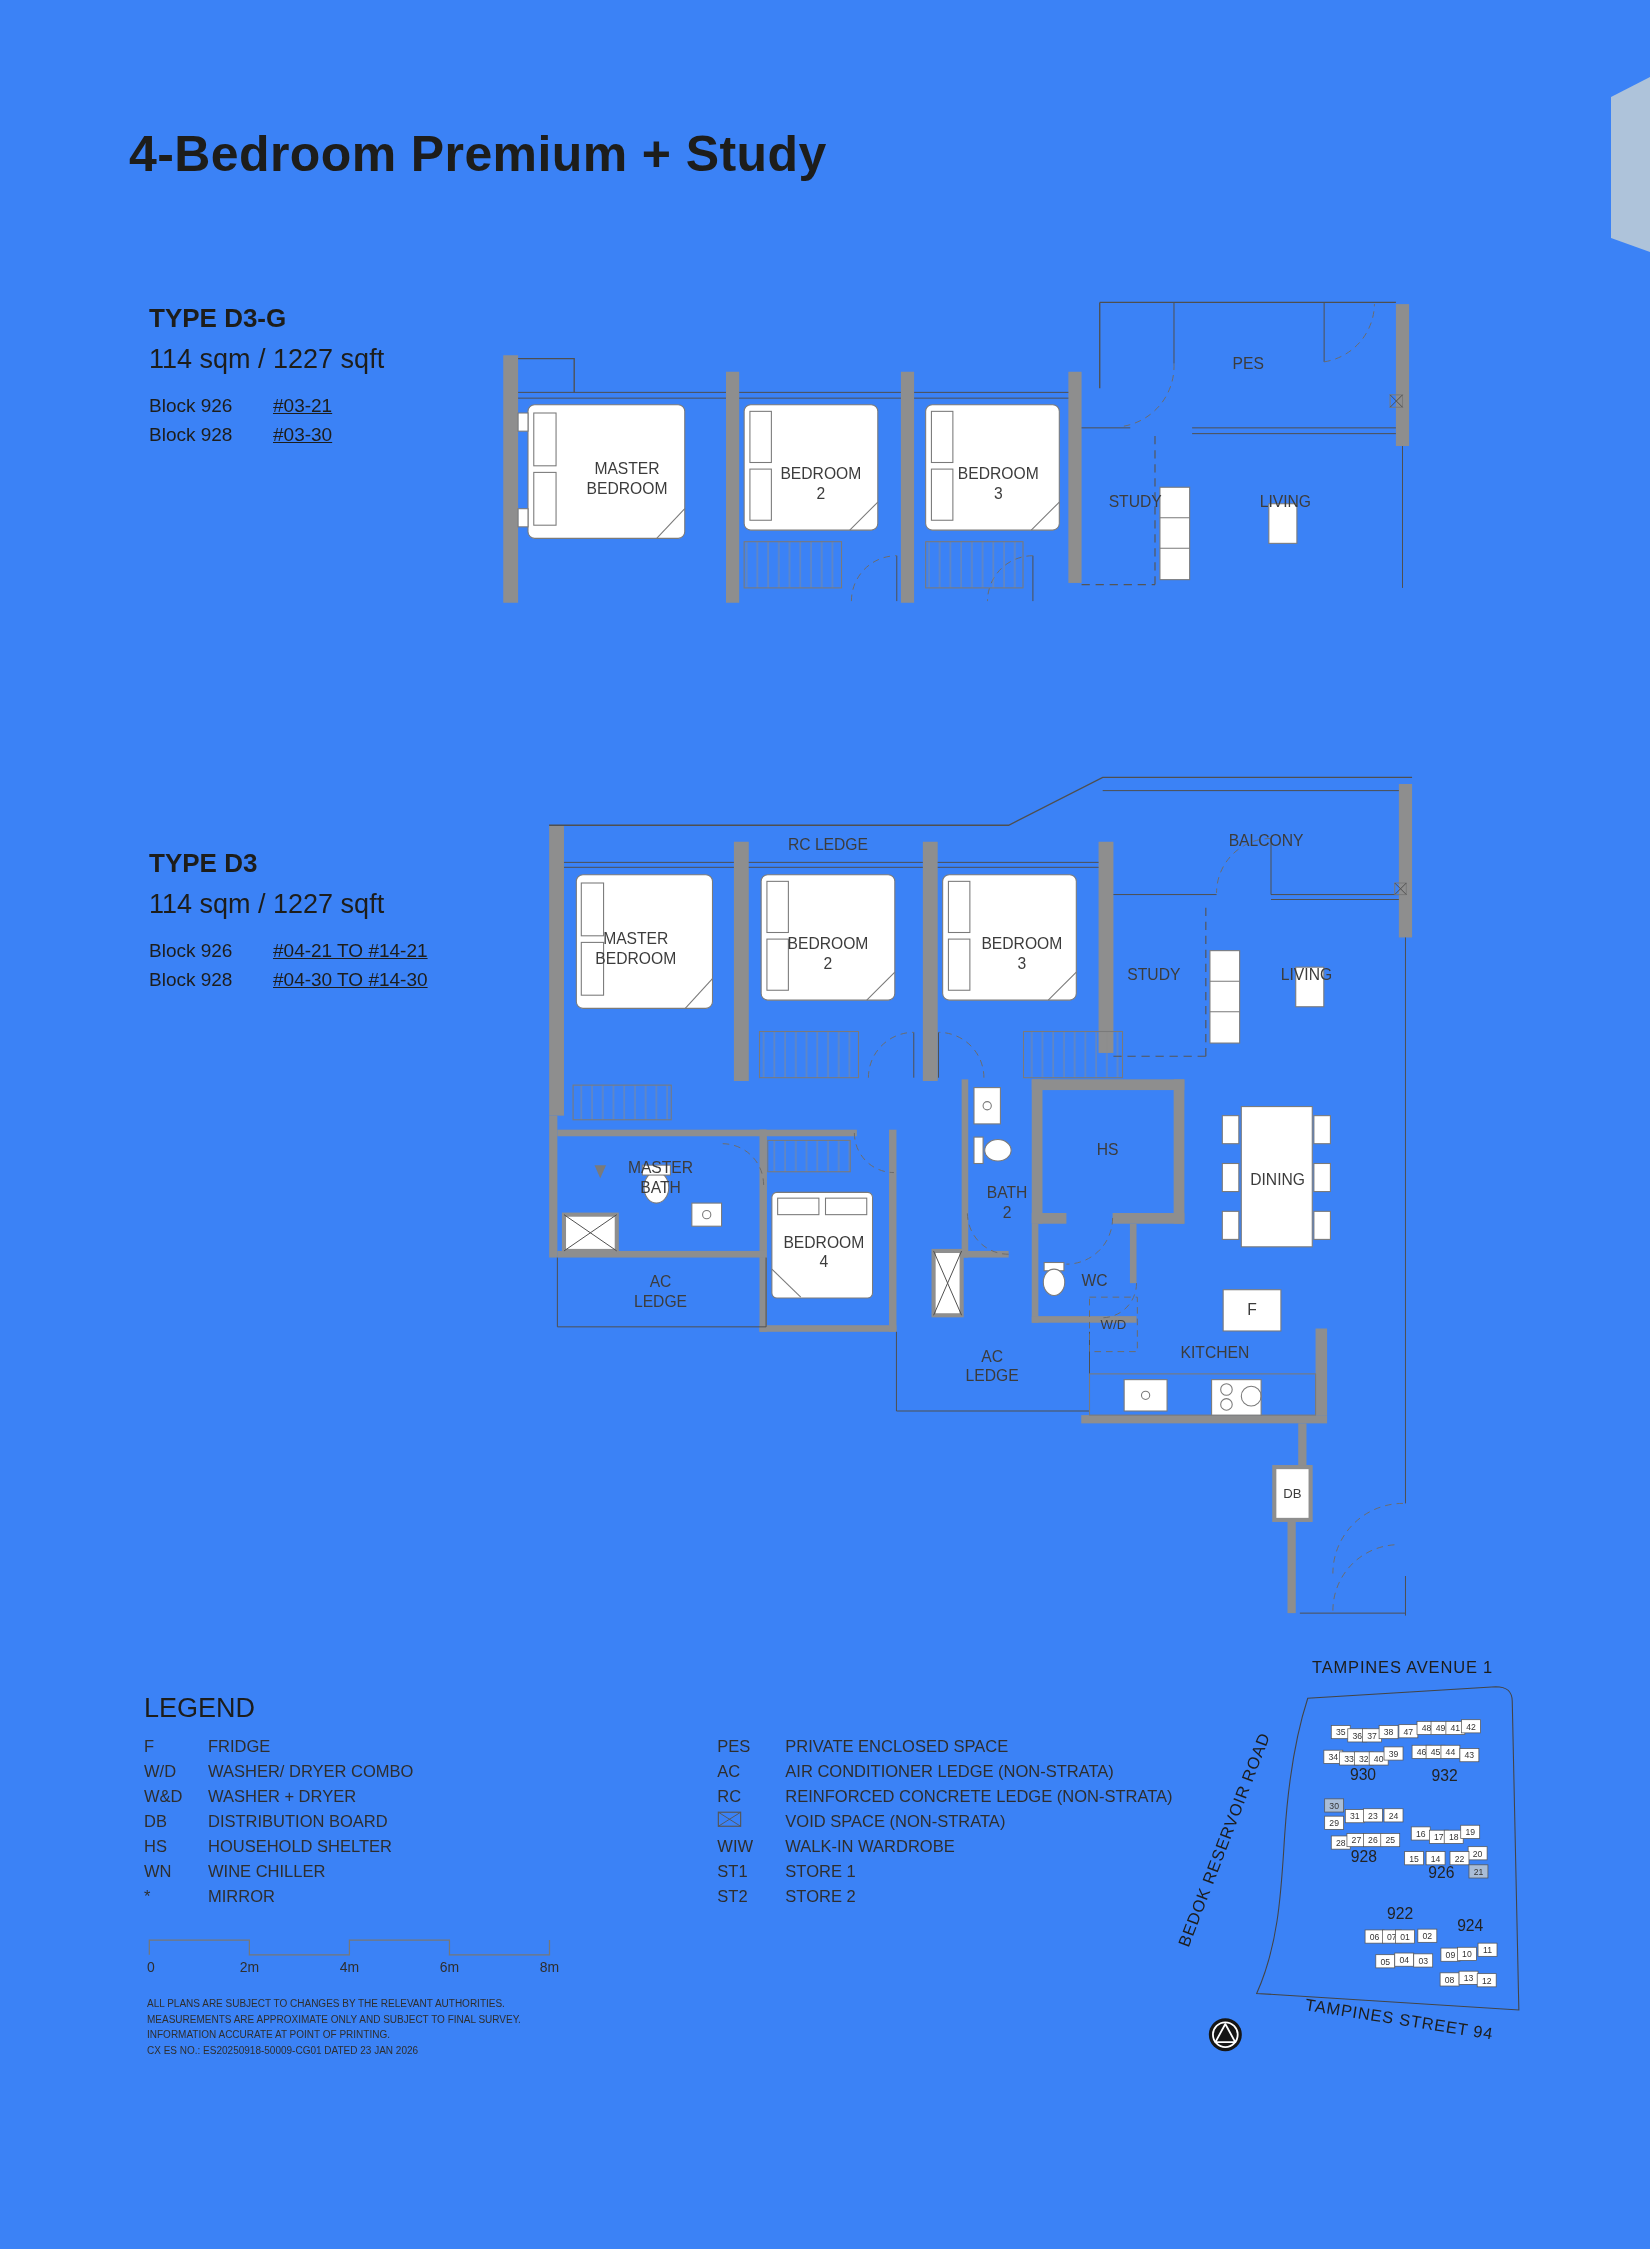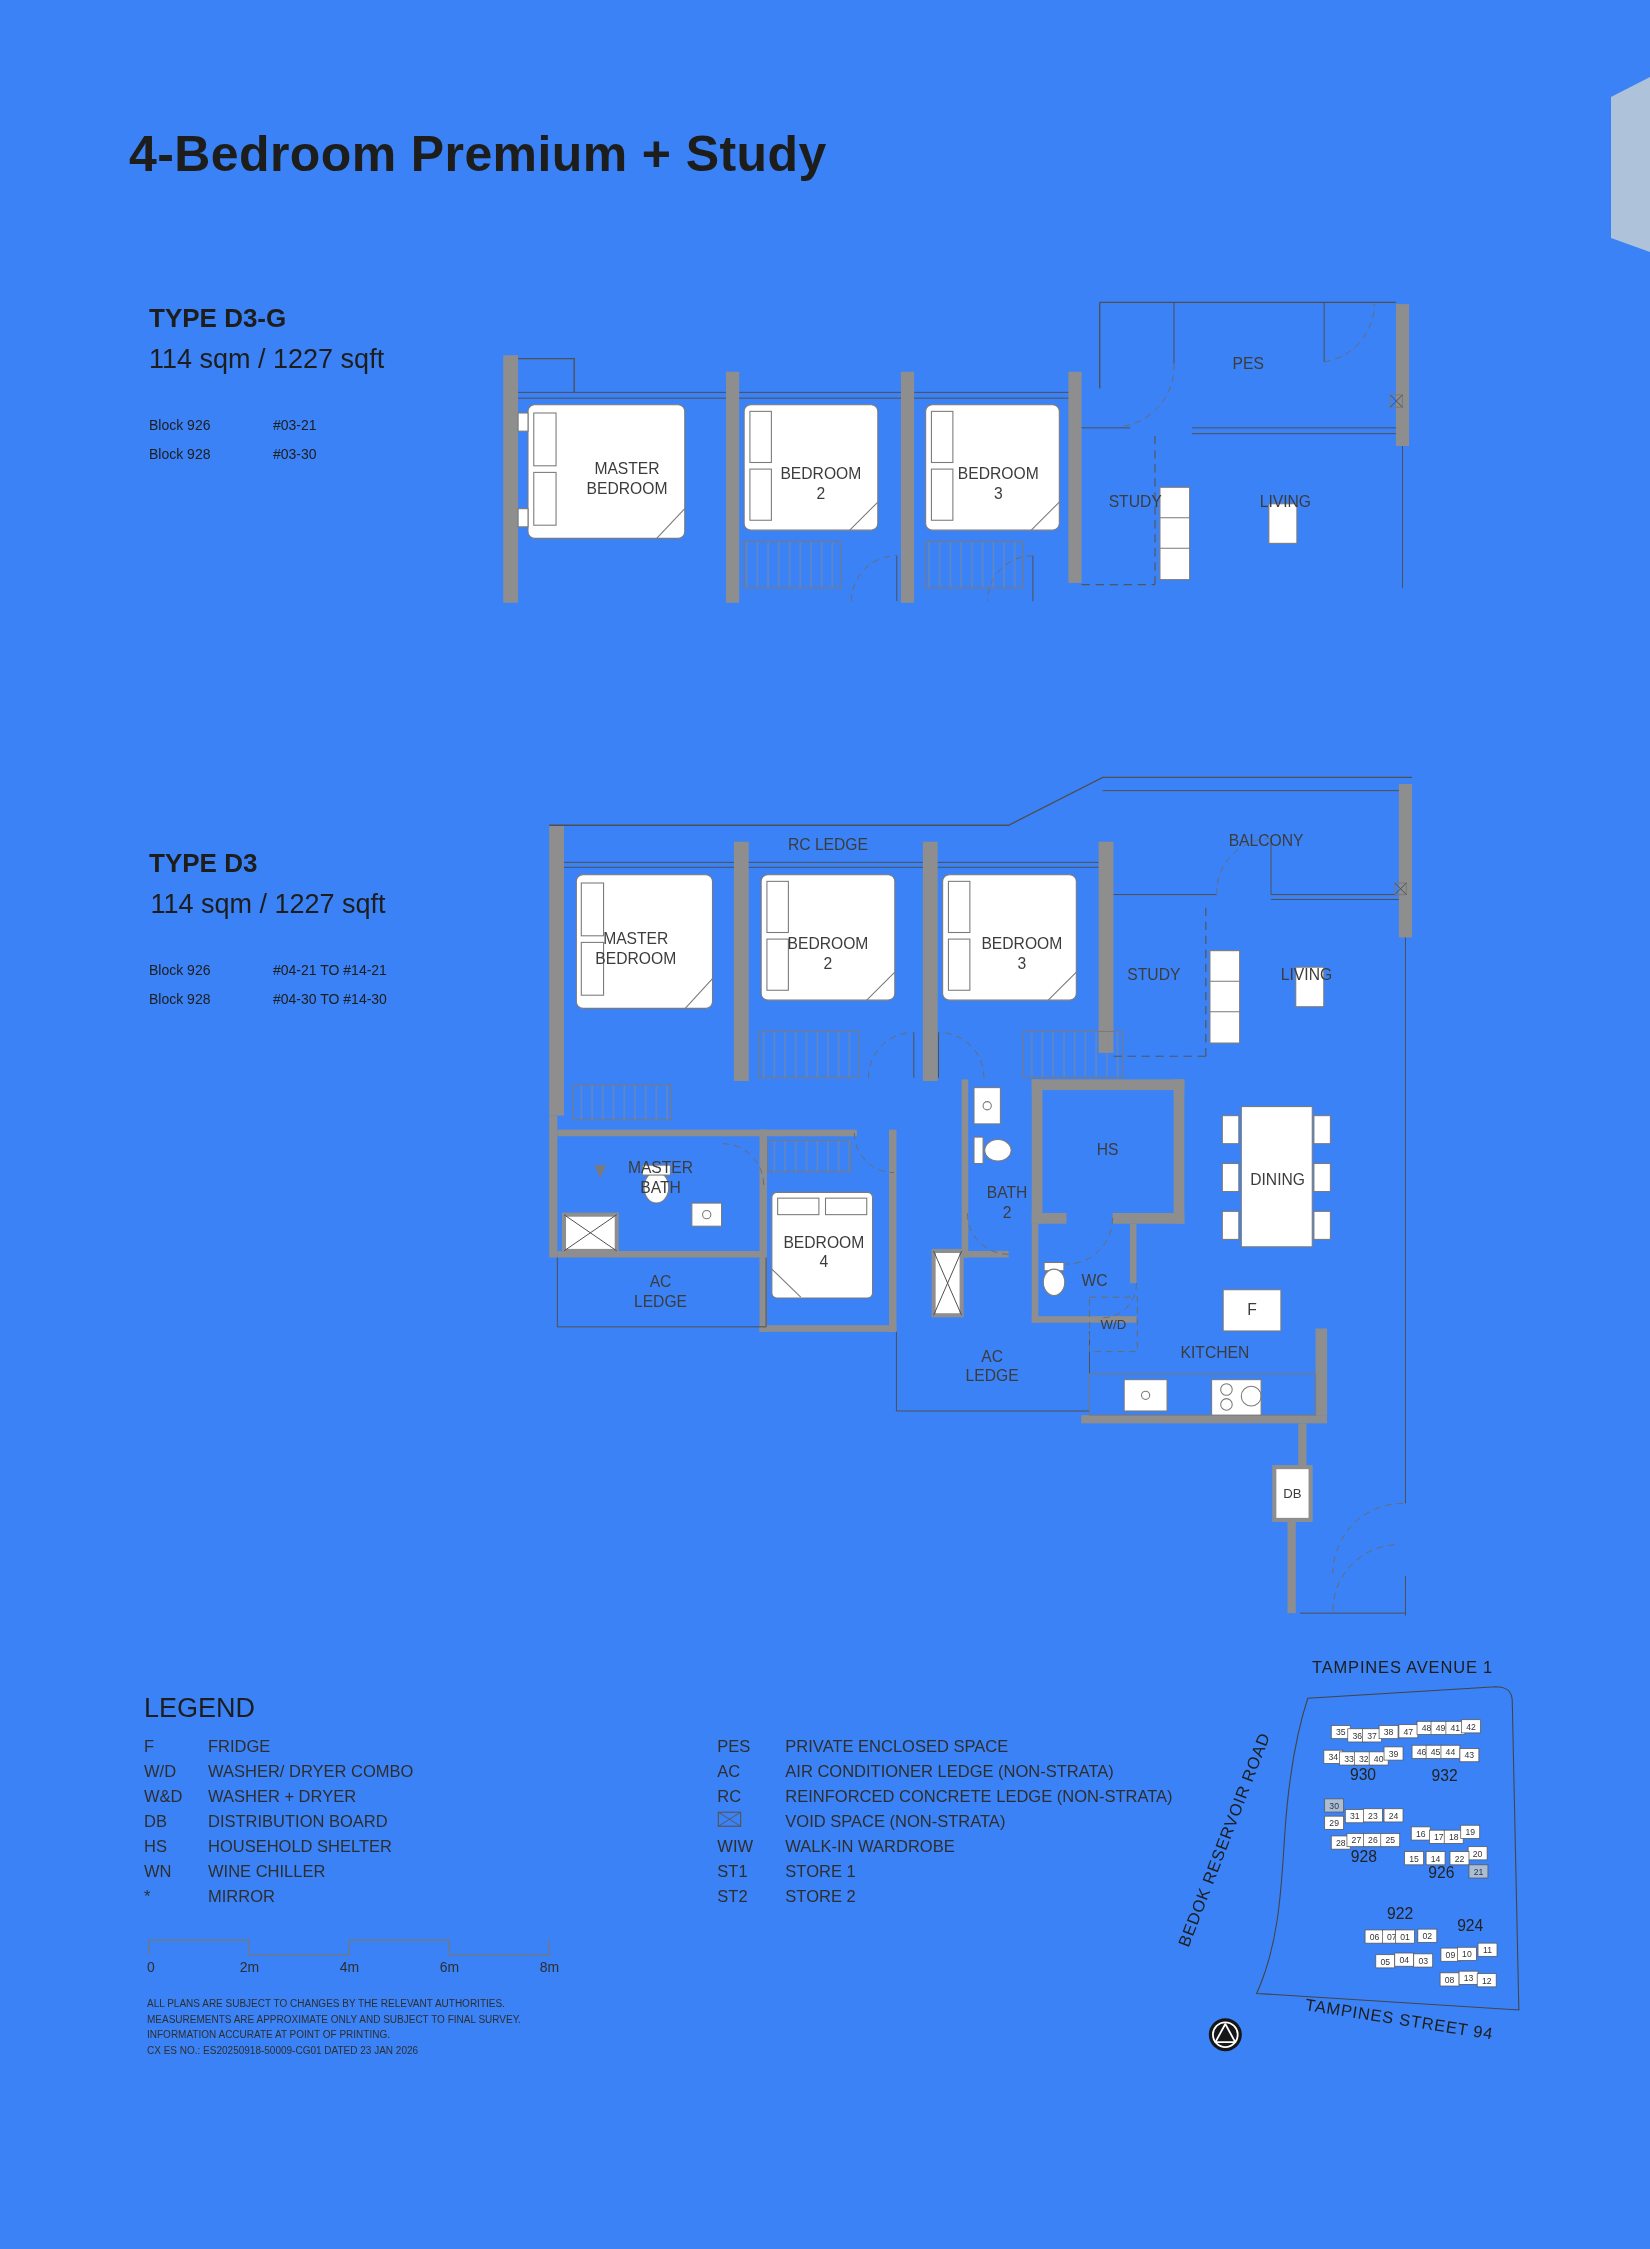--- a/index.html
+++ b/index.html
@@ -3,22 +3,22 @@
 <meta charset="utf-8">
 <style>
   html,body{margin:0;padding:0;}
   .page{position:relative;width:1650px;height:2250px;background:#3b82f6;overflow:hidden;
         font-family:"Liberation Sans",sans-serif;color:#1d1d1b;}
   .corner-accent{position:absolute;right:0;top:77px;width:39px;height:175px;background:#aec3da;
         clip-path:polygon(0 20px,100% 0,100% 100%,0 161px);}
   .page-title{position:absolute;left:129px;top:125px;font-size:50px;font-weight:700;letter-spacing:0.4px;}
   .unit-head{position:absolute;left:149px;}
   .unit-head .tname{font-size:26px;font-weight:700;line-height:1;}
-  .unit-head .area{font-size:27px;font-weight:400;margin-top:13.2px;text-align:center;}
-  .unit-head .blocks{margin-top:36px;font-size:14px;line-height:29px;}
+  .unit-head .area{font-size:27px;font-weight:400;margin-top:13.2px;}
+  .unit-head .blocks{margin-top:16px;font-size:19px;line-height:29px;text-decoration:underline;}
   .unit-head .blocks .bname{display:inline-block;width:124px;}
   .plan-svg{position:absolute;}
   .legend{position:absolute;left:144px;top:1693px;}
   .legend h3{margin:0;font-size:27px;font-weight:500;}
   .legend-cols{display:flex;margin-top:10px;}
   .legend-col{display:flex;flex-direction:column;}
   .legend-col.right{margin-left:304px;}
   .legend-row{height:25px;display:flex;align-items:center;font-size:16.5px;color:#2e2e2e;}
   .legend-abbr{width:64px;flex:none;}
   .legend-col.right .legend-abbr{width:68px;}

